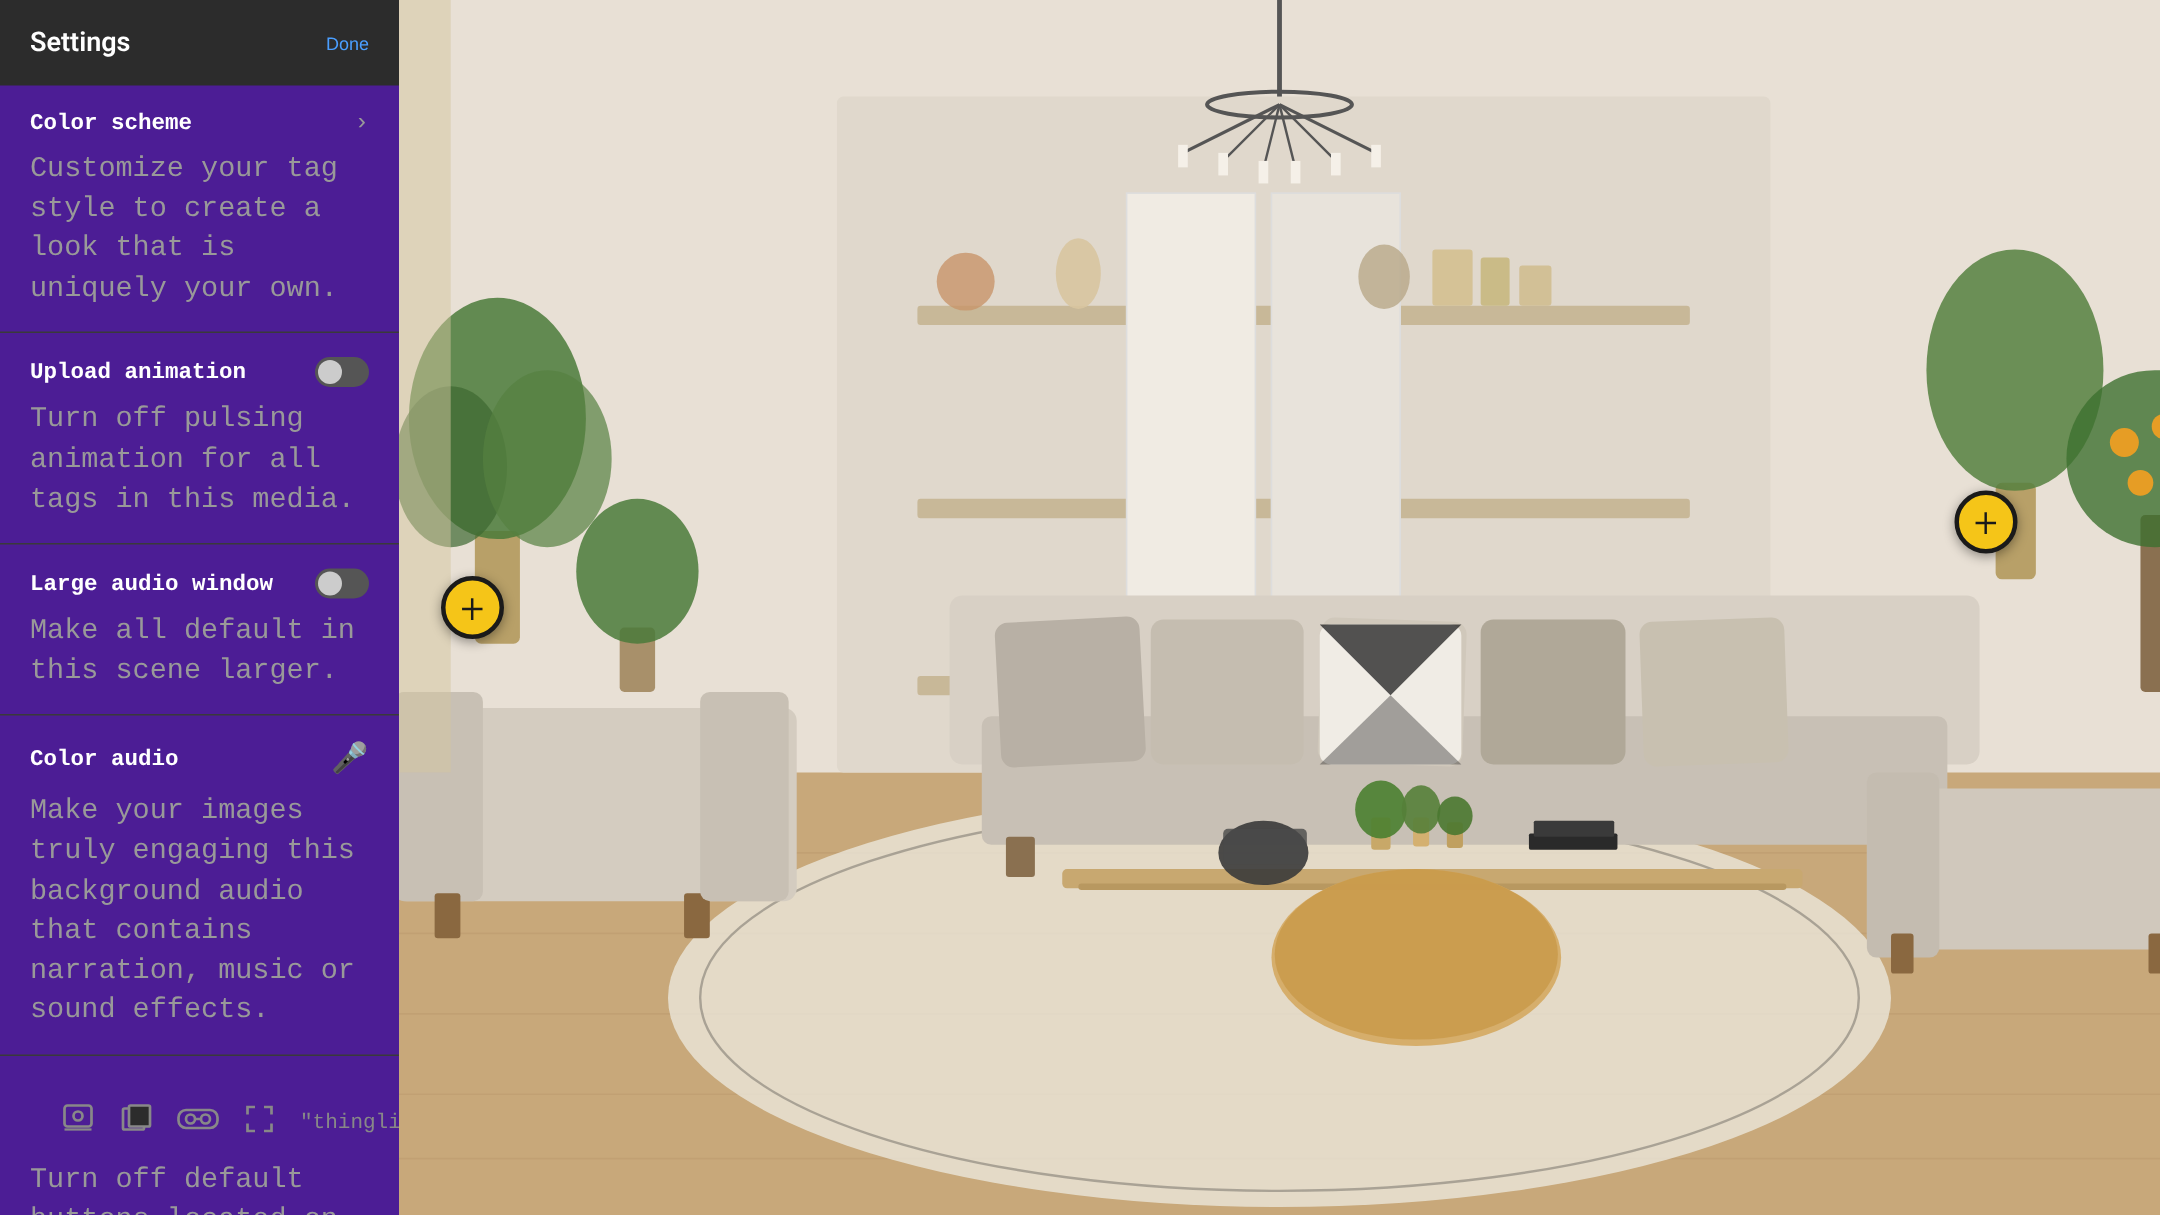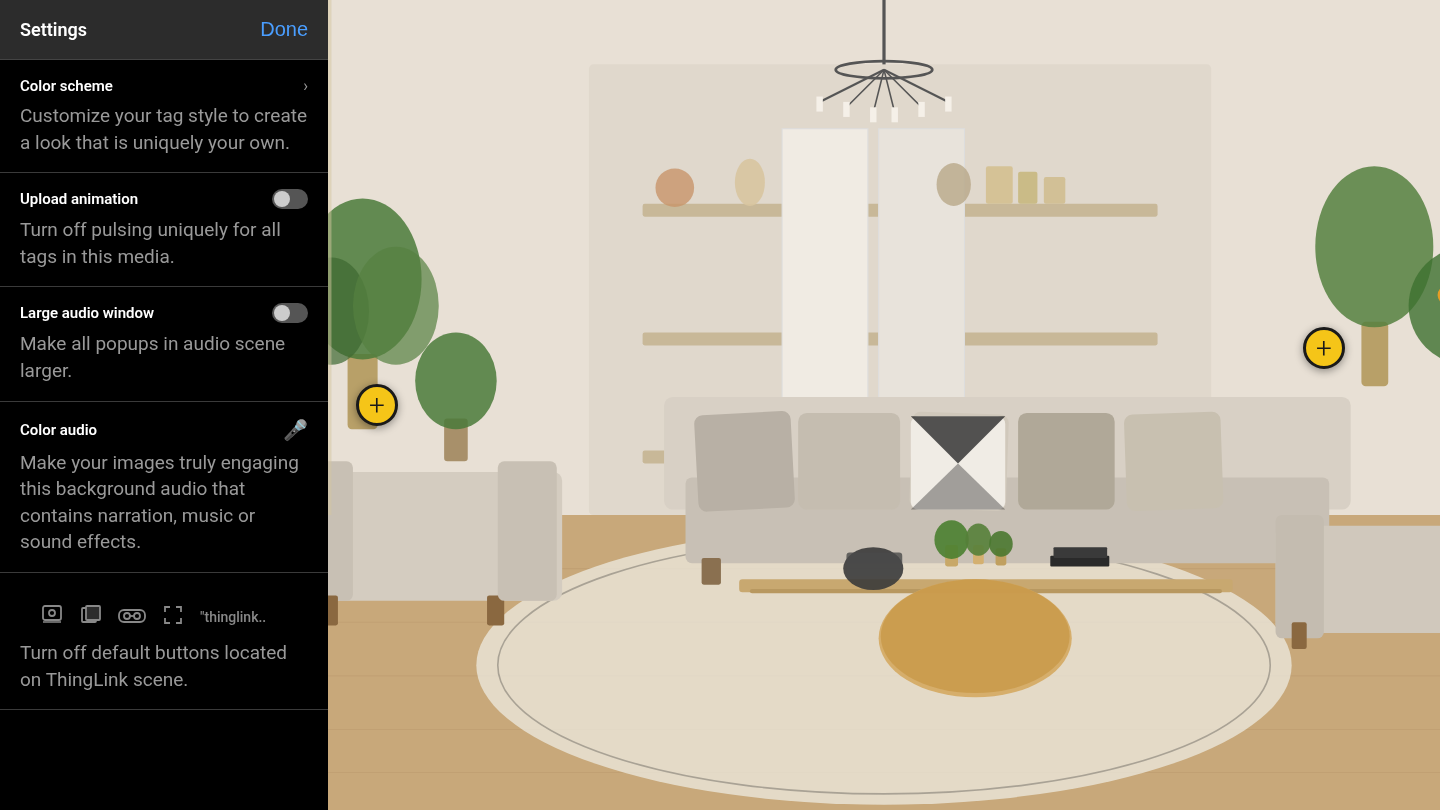--- a/index.html
+++ b/index.html
@@ -15,22 +15,22 @@
 
     
     .main-area {
       display: flex;
       flex: 1;
       overflow: hidden;
     }
 
     
     .settings-panel {
-      width: 328px;
-      background: #000000;
+      width: 266px;
+      background: #4c1d95;
       height: 100%;
       display: flex;
       flex-direction: column;
       flex-shrink: 0;
       overflow-y: auto;
     }
 
     .settings-header {
       display: flex;
       justify-content: space-between;
@@ -40,38 +40,39 @@
     }
 
     .settings-title {
       color: #ffffff;
       font-size: 18px;
       font-weight: 600;
     }
 
     .done-button {
       color: #4a9eff;
-      font-size: 20px;
+      font-size: 12px;
       font-weight: 500;
       cursor: pointer;
       background: none;
       border: none;
       padding: 0;
     }
 
     .divider {
       height: 1px;
       background: #444;
       margin: 0 0;
     }
 
     
     .settings-item {
       padding: 16px 20px;
       border-bottom: 1px solid #3a3a3a;
+      font-family: Liberation Mono, monospace;
     }
 
     .settings-item-header {
       display: flex;
       justify-content: space-between;
       align-items: center;
       margin-bottom: 8px;
     }
 
     .settings-item-title {
@@ -229,29 +230,29 @@
         <span class="chevron-right">›</span>
       </div>
       <p class="settings-item-desc">Customize your tag style to create a look that is uniquely your own.</p>
     </div>
 
     <div class="settings-item">
       <div class="settings-item-header">
         <span class="settings-item-title">Upload animation</span>
         <div class="toggle-switch"></div>
       </div>
-      <p class="settings-item-desc">Turn off pulsing uniquely for all tags in this media.</p>
+      <p class="settings-item-desc">Turn off pulsing animation for all tags in this media.</p>
     </div>
 
     <div class="settings-item">
       <div class="settings-item-header">
         <span class="settings-item-title">Large audio window</span>
         <div class="toggle-switch"></div>
       </div>
-      <p class="settings-item-desc">Make all popups in audio scene larger.</p>
+      <p class="settings-item-desc">Make all default in this scene larger.</p>
     </div>
 
     <div class="settings-item">
       <div class="settings-item-header">
         <span class="settings-item-title">Color audio</span>
         <span class="mic-icon">🎤</span>
       </div>
       <p class="settings-item-desc">Make your images truly engaging this background audio that contains narration, music or sound effects.</p>
     </div>
 

